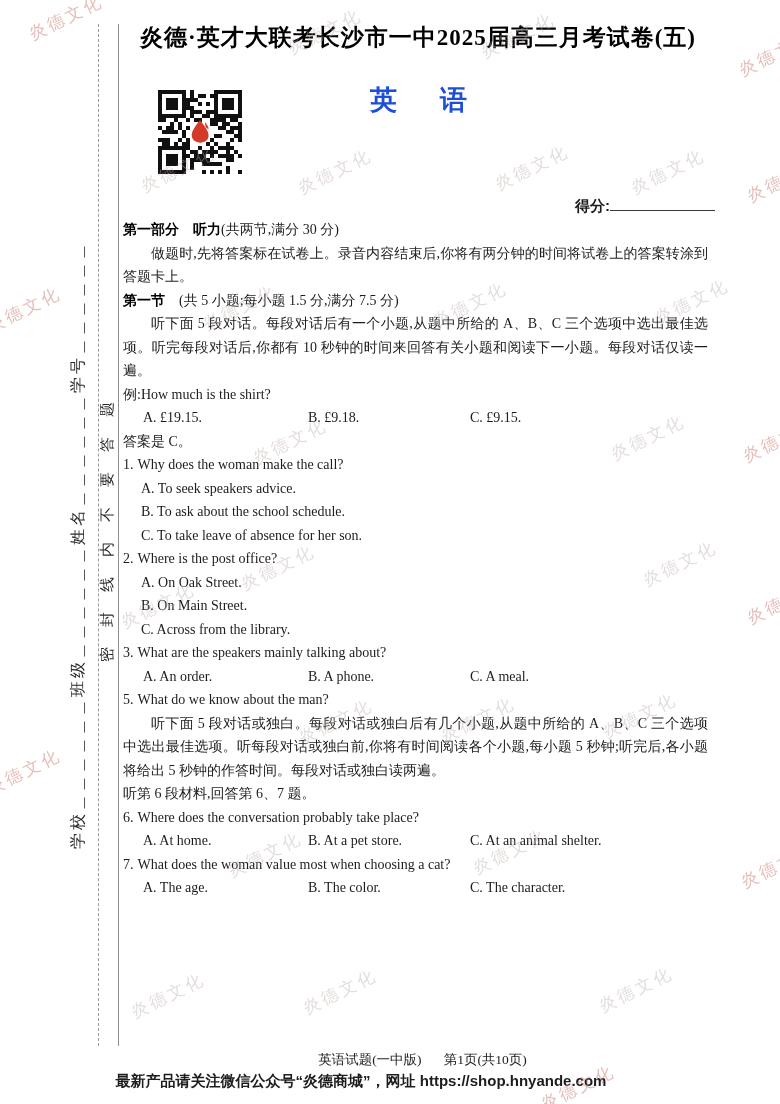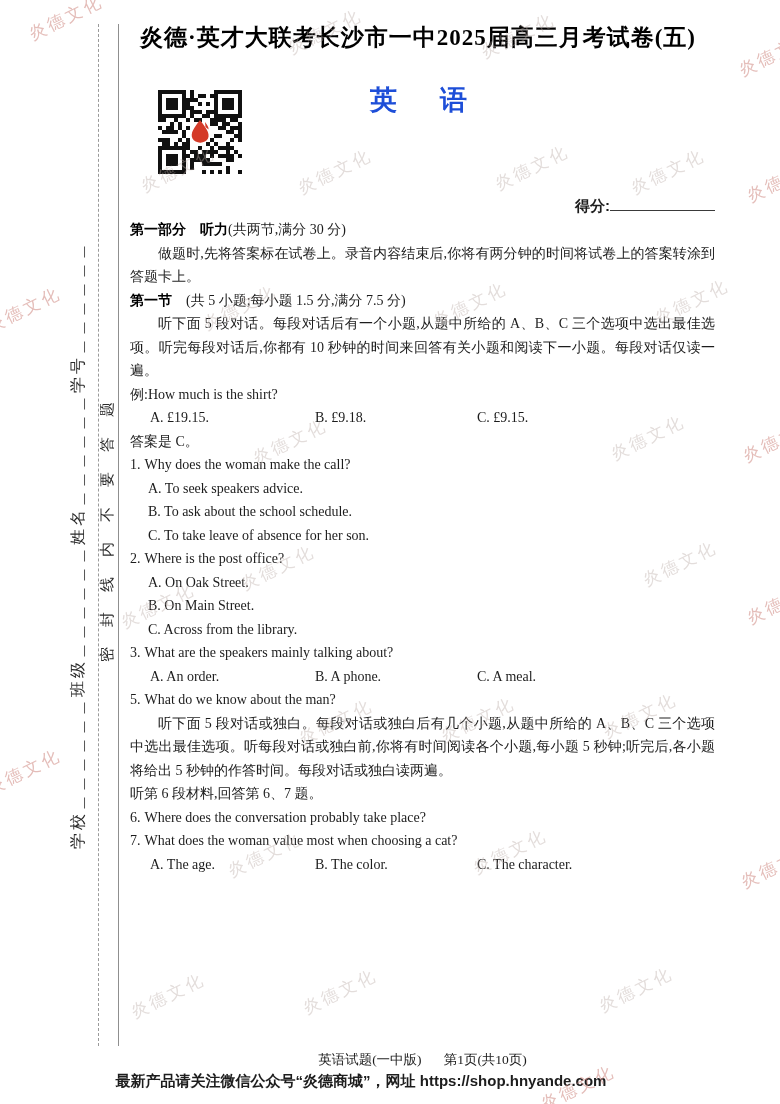--- a/index.html
+++ b/index.html
@@ -36,21 +36,21 @@
     position:absolute;left:130px;top:82px;width:585px;text-align:center;
     font-size:27px;font-weight:bold;letter-spacing:8px;color:#1d4ed8;
     font-family:"Liberation Sans","DejaVu Sans",sans-serif;
   }
   .qr{position:absolute;left:158px;top:90px;}
   .meta{position:absolute;left:130px;top:157px;width:585px;text-align:center;font-size:13px;}
   .meta .gap{margin-left:48px;}
   .score-row{position:absolute;left:575px;top:196px;font-family:"Liberation Sans","DejaVu Sans",sans-serif;font-weight:bold;font-size:15px;}
   .score-line{display:inline-block;width:105px;height:14px;border-bottom:1px solid #3a3a3a;vertical-align:baseline;}
   
-  .content{position:absolute;left:130px;top:218px;width:585px;font-size:14px;line-height:23.5px;}
+  .content{position:absolute;left:123px;top:218px;width:585px;font-size:14px;line-height:23.5px;}
   .content p{margin:0;}
   .para{text-align:justify;}
   .indent{text-indent:2em;}
   .h-strong{font-family:"Liberation Sans","DejaVu Sans",sans-serif;font-weight:bold;color:#000;}
   .padL{margin-left:14px;}
   .opts-inline{display:grid;grid-template-columns:165px 162px 1fr;padding-left:20px;}
   .opts-stacked span{display:block;padding-left:18px;}
   .q-head .qnum{margin-right:4px;}
   
   .footer{position:absolute;left:130px;top:1051px;width:585px;text-align:center;font-size:13.5px;}
@@ -262,20 +262,25 @@
           <div class="q-head"><span class="qnum">5.</span><span>What do we know about the man?</span></div>
         </div>
       </div>
 
     <p class="para indent">听下面 5 段对话或独白。每段对话或独白后有几个小题,从题中所给的 A、B、C 三个选项中选出最佳选项。听每段对话或独白前,你将有时间阅读各个小题,每小题 5 秒钟;听完后,各小题将给出 5 秒钟的作答时间。每段对话或独白读两遍。</p>
     <p class="para">听第 6 段材料,回答第 6、7 题。</p>
 
     <div id="questions2">
         <div>
           <div class="q-head"><span class="qnum">6.</span><span>Where does the conversation probably take place?</span></div>
+          <div class="opts-inline">
+            <span>A. At home.</span>
+            <span>B. At a pet store.</span>
+            <span>C. At an animal shelter.</span>
+          </div>
         </div>
         <div>
           <div class="q-head"><span class="qnum">7.</span><span>What does the woman value most when choosing a cat?</span></div>
           <div class="opts-inline">
             <span>A. The age.</span>
             <span>B. The color.</span>
             <span>C. The character.</span>
           </div>
         </div>
       </div>

